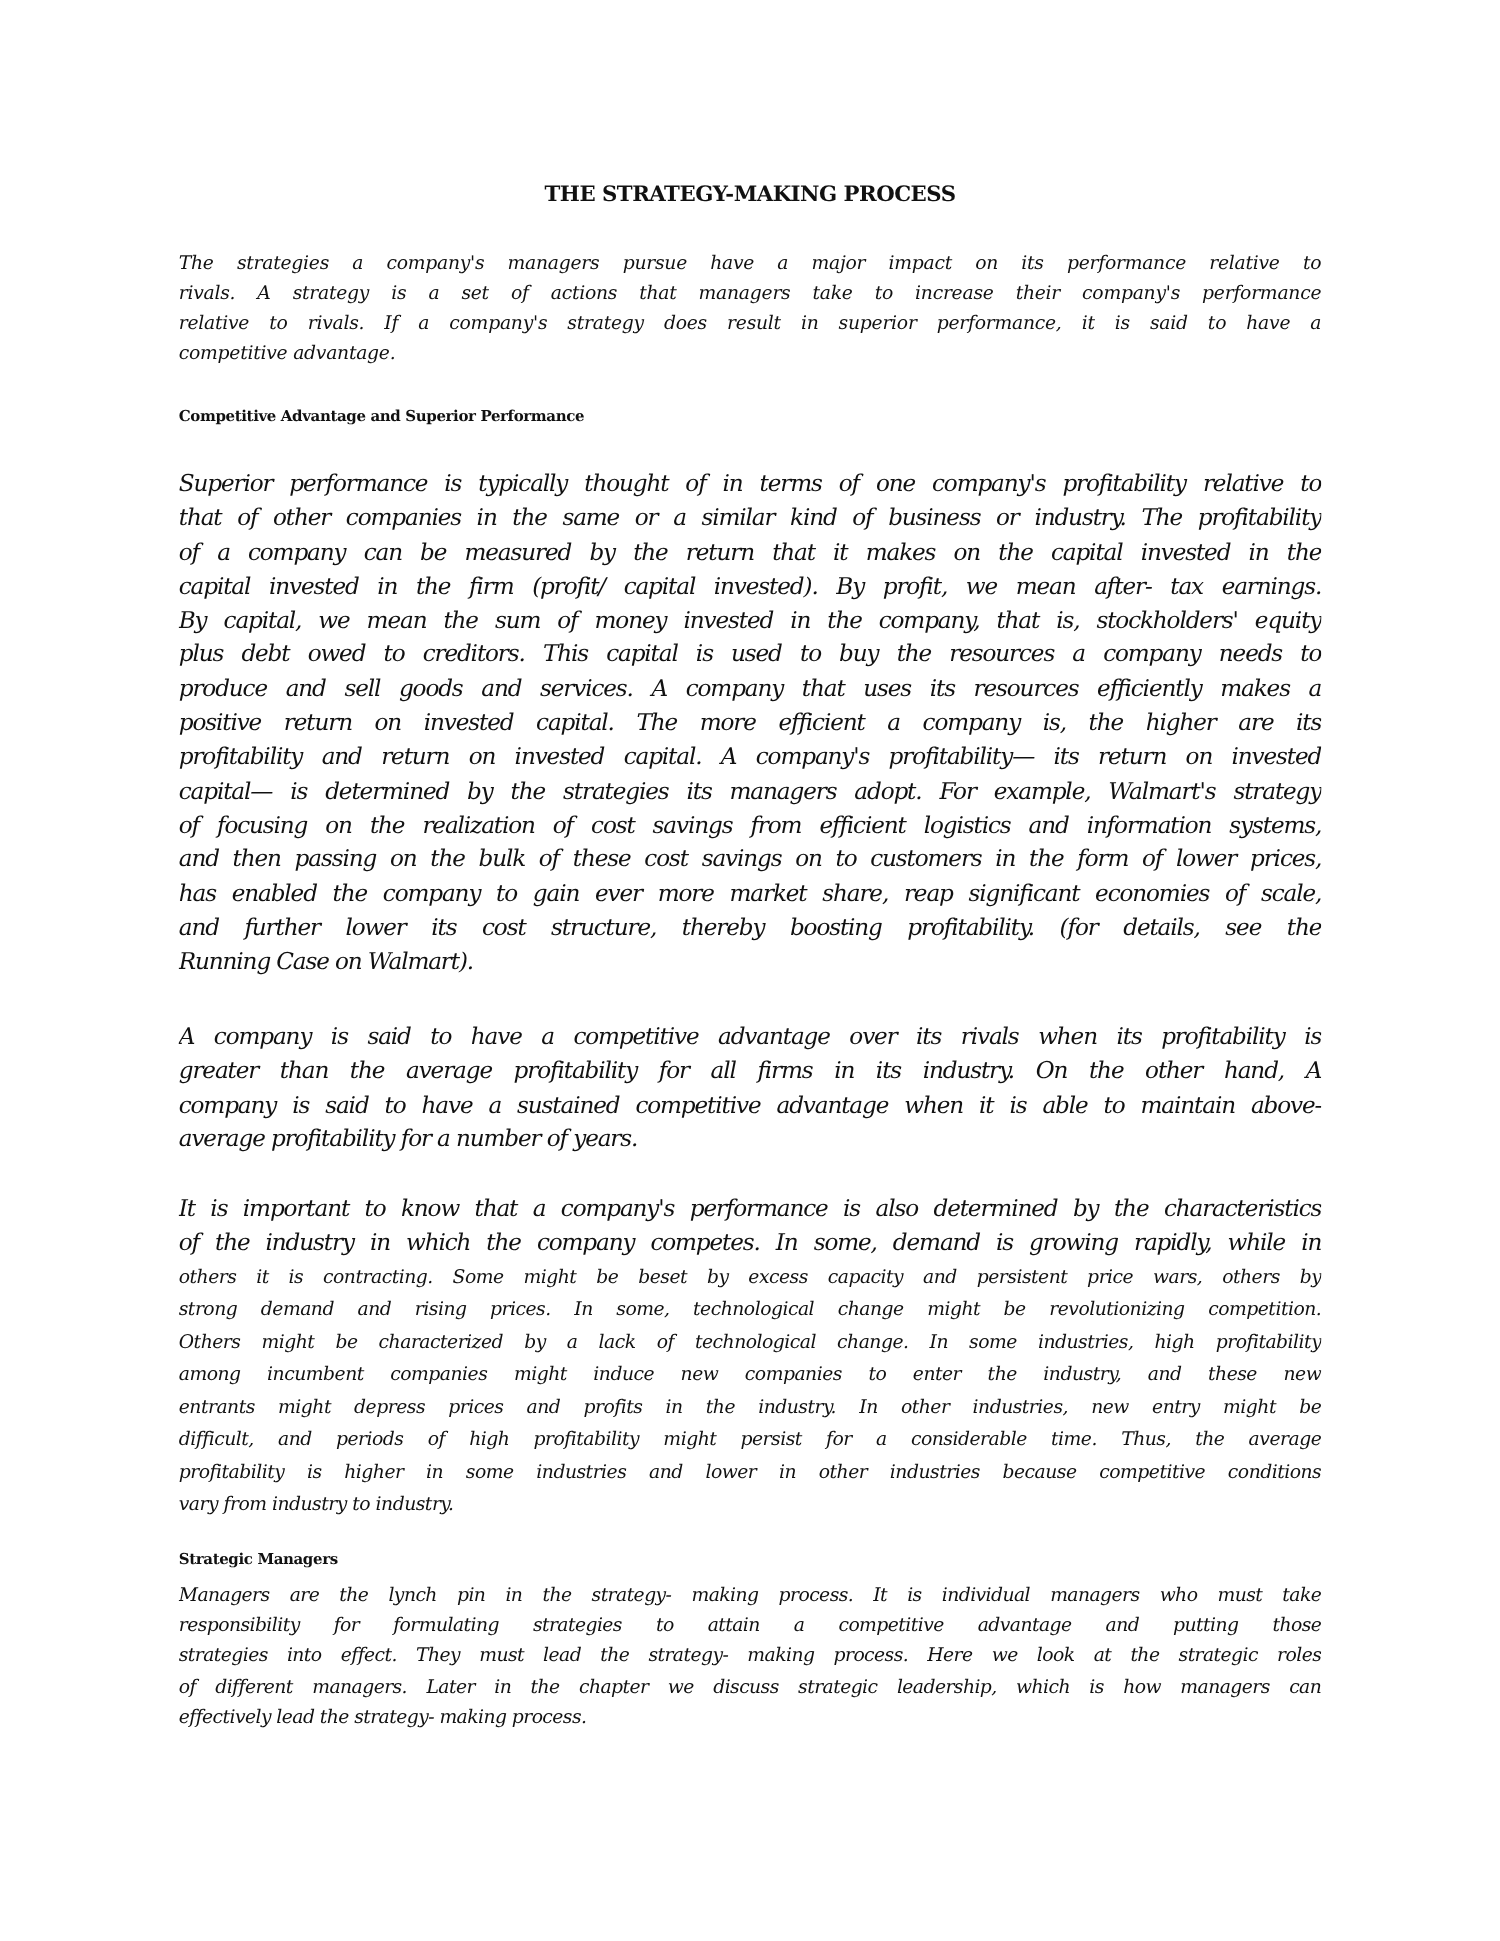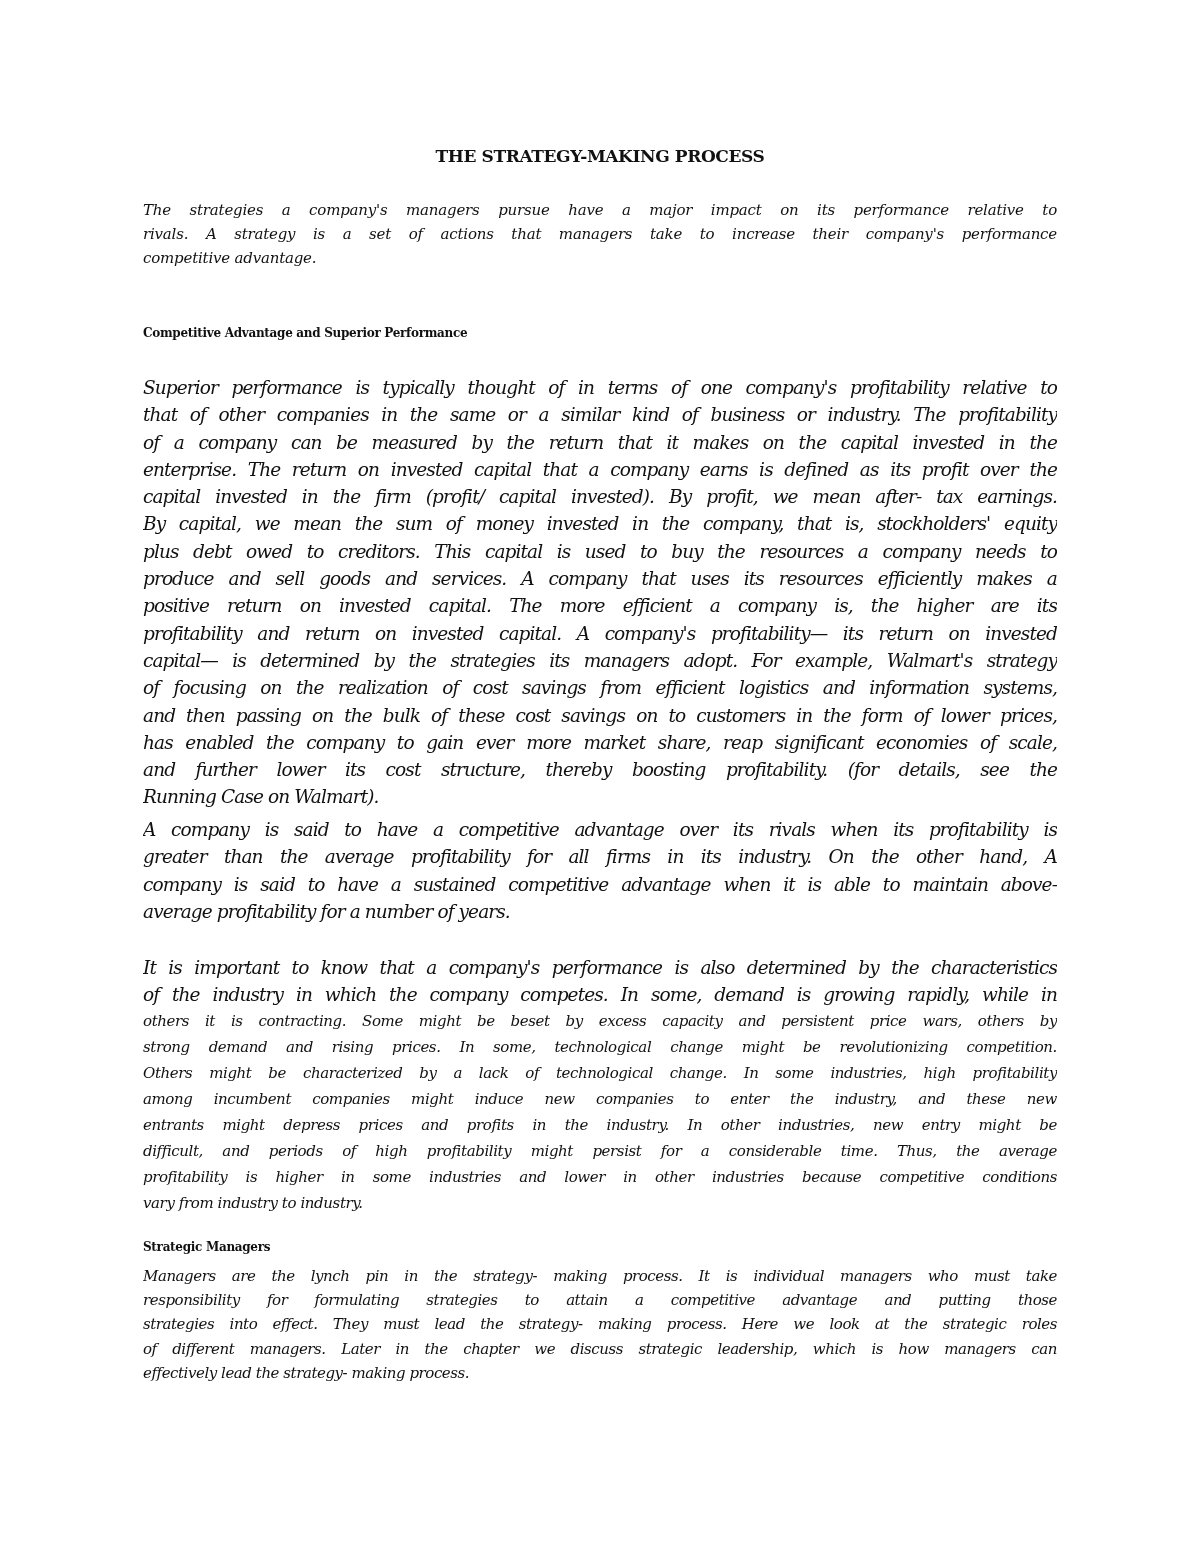--- a/index.html
+++ b/index.html
@@ -26,30 +26,30 @@
 </head>
 <body>
 
 <div class="page">
 
   <div class="title">THE STRATEGY-MAKING PROCESS</div>
 
   <div class="para p1" style="top:198px;">
     <span class="line">The strategies a company's managers pursue have a major impact on its performance relative to</span>
     <span class="line">rivals. A strategy is a set of actions that managers take to increase their company's performance</span>
+    <span class="line">relative to rivals. If a company's strategy does result in superior performance, it is said to have a</span>
     <span class="line last">competitive advantage.</span>
   </div>
 
   <div class="heading" style="top:326px;">Competitive Advantage and Superior Performance</div>
 
   <div class="para p2" style="top:374px;">
     <span class="line">Superior performance is typically thought of in terms of one company's profitability relative to</span>
     <span class="line">that of other companies in the same or a similar kind of business or industry. The profitability</span>
     <span class="line">of a company can be measured by the return that it makes on the capital invested in the</span>
-    <span class="line">enterprise. The return on invested capital that a company earns is defined as its profit over the</span>
     <span class="line">capital invested in the firm (profit/ capital invested). By profit, we mean after- tax earnings.</span>
     <span class="line">By capital, we mean the sum of money invested in the company, that is, stockholders' equity</span>
     <span class="line">plus debt owed to creditors. This capital is used to buy the resources a company needs to</span>
     <span class="line">produce and sell goods and services. A company that uses its resources efficiently makes a</span>
     <span class="line">positive return on invested capital. The more efficient a company is, the higher are its</span>
     <span class="line">profitability and return on invested capital. A company's profitability— its return on invested</span>
     <span class="line">capital— is determined by the strategies its managers adopt. For example, Walmart's strategy</span>
     <span class="line">of focusing on the realization of cost savings from efficient logistics and information systems,</span>
     <span class="line">and then passing on the bulk of these cost savings on to customers in the form of lower prices,</span>
     <span class="line">has enabled the company to gain ever more market share, reap significant economies of scale,</span>

